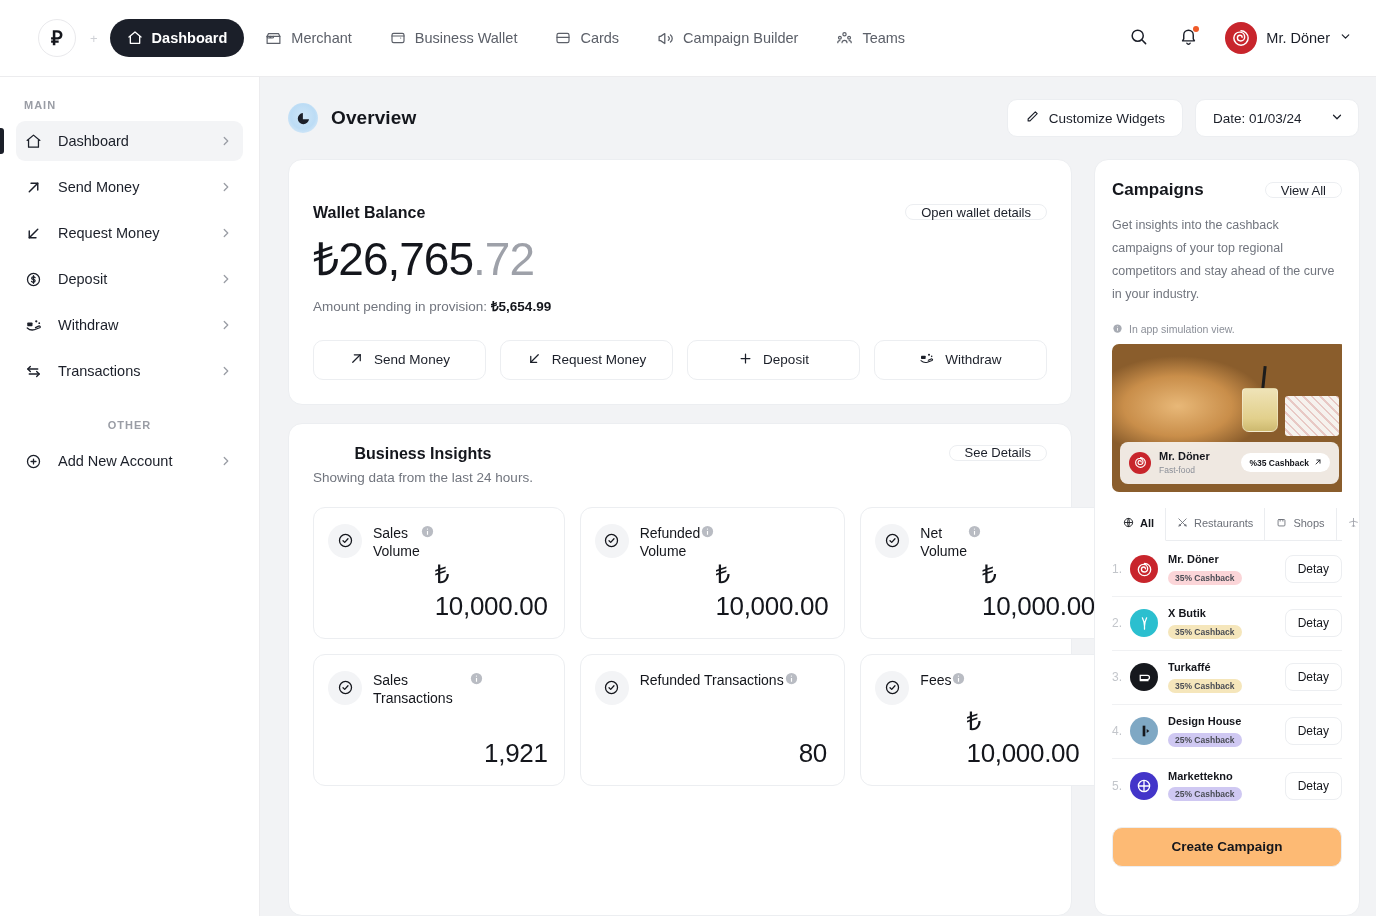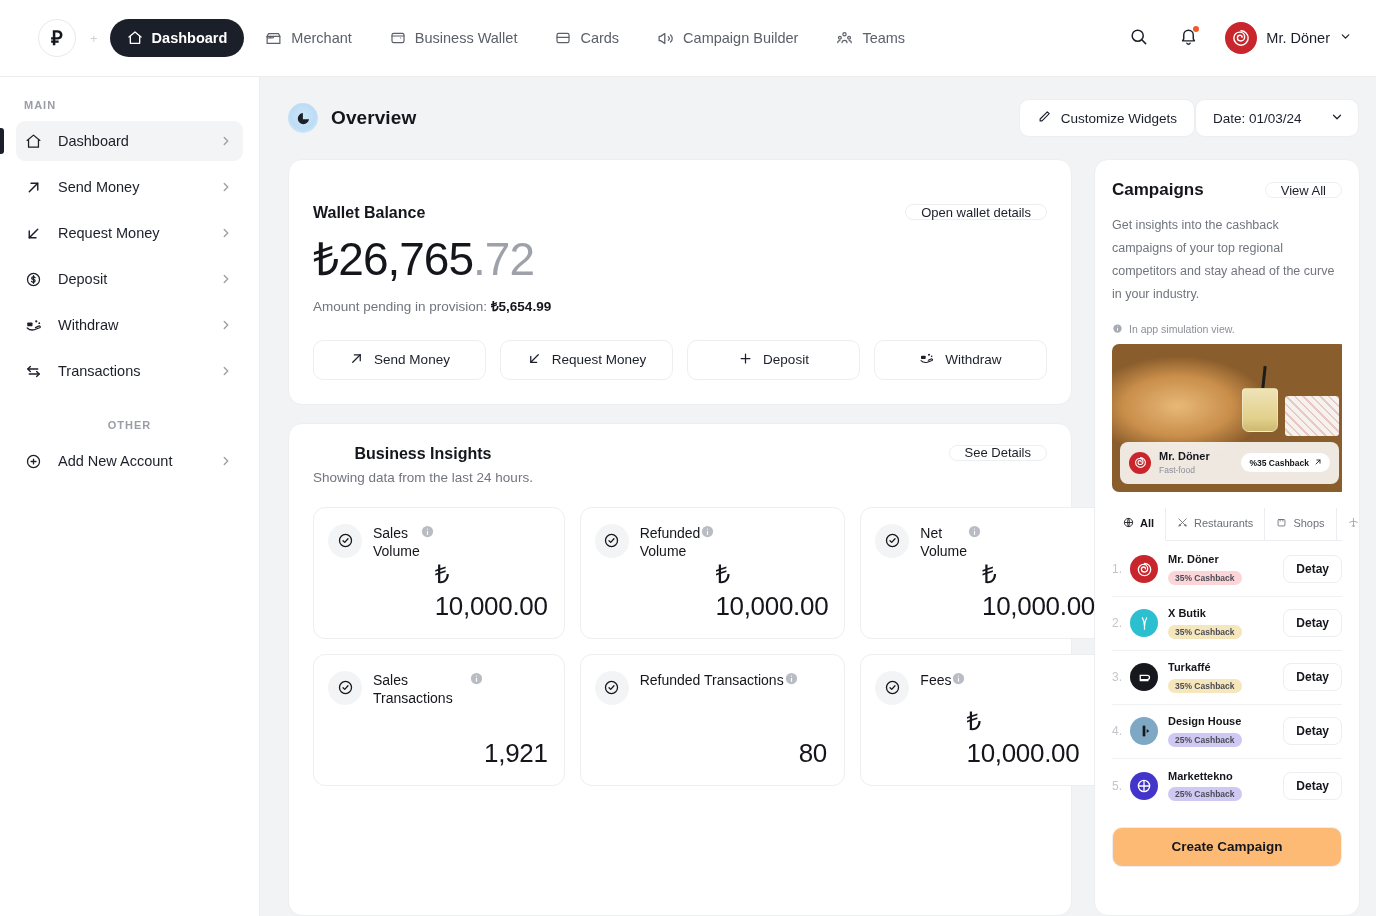--- a/index.html
+++ b/index.html
@@ -82,21 +82,21 @@
   
   .main { flex: 1; background: #f2f3f5; padding: 22px 16px 0 28px; display: flex; flex-direction: column; min-width:0; overflow:hidden; }
 
   .page-head { display: flex; align-items: center; margin-bottom: 22px; padding-right: 1px; }
   .page-ic {
     width: 30px; height: 30px; border-radius: 50%;
     background: radial-gradient(circle at 50% 45%, #cfe6f8 0%, #bcdcf5 55%, #e6f1fb 100%);
     display:flex; align-items:center; justify-content:center; flex:0 0 30px;
   }
   .page-title { font-size: 19px; font-weight: 700; color:#14161c; margin-left: 13px; letter-spacing:.1px;}
-  .head-actions { margin-left: auto; display:flex; gap: 0; text-align: right; }
+  .head-actions { margin-left: auto; display:flex; gap: 12px; text-align: right; }
   .wbtn {
     background:#fff; border:1px solid #eceef1; border-radius: 10px;
     height: 38px; display:flex; align-items:center; gap:9px;
     padding: 0 17px; font-size: 13.5px; color:#1b1f29; cursor:pointer; font-weight:500;
   }
   .wbtn.date { justify-content: space-between; min-width: 164px; padding-right:14px; }
 
   .columns { display: flex; gap: 22px; flex: 1; min-height: 0; }
   .col-left { flex: 1; min-width: 0; display:flex; flex-direction:column; gap: 18px; }
   .col-right { width: 266px; flex: 0 0 266px; }
@@ -201,21 +201,21 @@
   .crank { width:16px; flex:0 0 16px; font-size:12px; color:#c3c6cb; font-weight:500;}
   .clogo { width:28px; height:28px; border-radius:50%; flex:0 0 28px; display:flex; align-items:center; justify-content:center; margin-left:2px;}
   .cinfo { margin-left:10px; min-width:0; }
   .cname { font-size:11px; font-weight:700; color:#14161c; line-height:1.2;}
   .cbadge {
     display:inline-block; margin-top:4px; border-radius:8px; padding:2px 7px;
     font-size:8.5px; font-weight:600; color:#4a4d55;
   }
   .cdetay {
     margin-left:auto; border:1px solid #eceef1; border-radius:8px; background:#fff;
-    height:28px; padding:0 12px; font-size:12px; color:#14161c; cursor:pointer; font-weight:700;
+    height:28px; padding:0 12px; font-size:12px; color:#14161c; cursor:pointer; font-weight:400;
     display:flex; align-items:center;
   }
   .create-btn {
     margin-top:14px; height:40px; border:1px solid #eceef1; border-radius:10px; background:#fdba74;
     display:flex; align-items:center; justify-content:center;
     font-size:13.5px; color:#14161c; cursor:pointer; font-weight:600;
   }
 </style>
 </head>
 <body>

